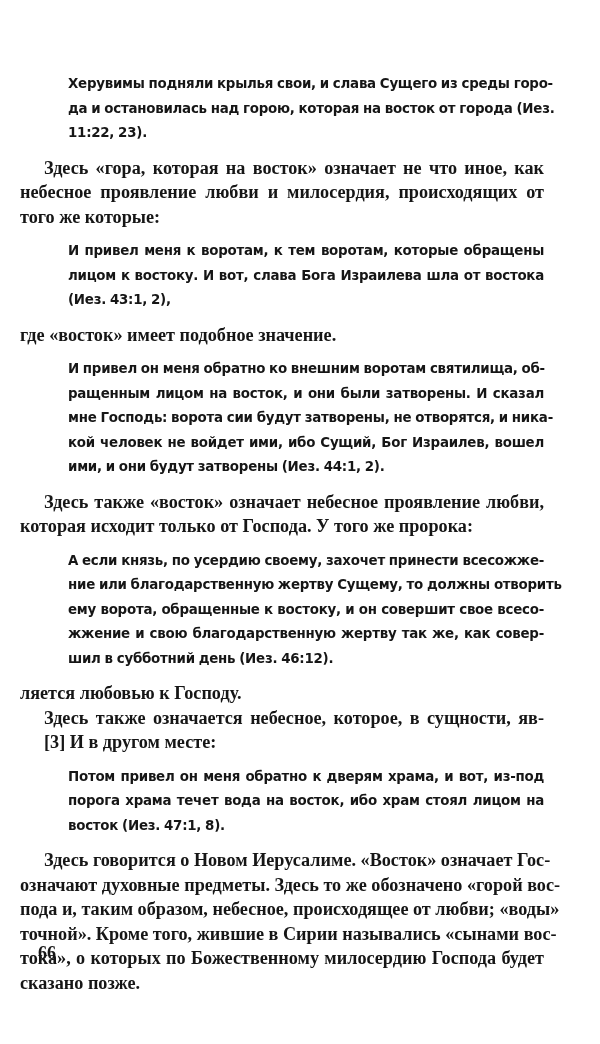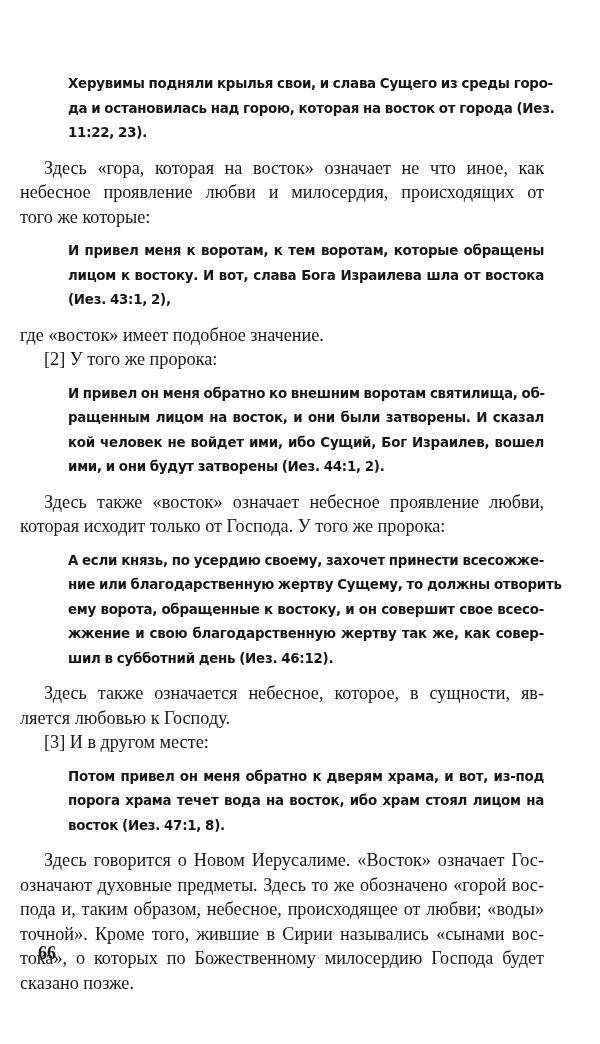--- a/index.html
+++ b/index.html
@@ -49,21 +49,21 @@
       text-align: justify;
       text-align-last: justify;
       white-space: nowrap;
     }
     .body-text .line.last {
       text-align-last: left;
     }
     .body-text .line.indent {
       padding-left: 24px;
     }
-    .gap-after-quote { margin-top: 10px; }
+    .gap-after-quote { margin-top: 10px; font-weight: bold; }
     .gap-before-quote { margin-top: 10px; }
     .page-number {
       position: absolute;
       left: 38px;
       top: 940px;
       font-family: "Liberation Serif", serif;
       font-weight: bold;
       font-size: 18px;
       line-height: 26px;
     }
@@ -86,46 +86,46 @@
   </div>
 
   <div class="quote gap-before-quote">
     <span class="line">И привел меня к воротам, к тем воротам, которые обращены</span>
     <span class="line">лицом к востоку. И вот, слава Бога Израилева шла от востока</span>
     <span class="line last">(Иез. 43:1, 2),</span>
   </div>
 
   <div class="body-text gap-after-quote">
     <span class="line last">где «восток» имеет подобное значение.</span>
-    <span class="line last indent">[2] У того же пророка:</span>
   </div>
 
   <div class="quote gap-before-quote">
     <span class="line">И привел он меня обратно ко внешним воротам святилища, об-</span>
     <span class="line">ращенным лицом на восток, и они были затворены. И сказал</span>
+    <span class="line">мне Господь: ворота сии будут затворены, не отворятся, и ника-</span>
     <span class="line">кой человек не войдет ими, ибо Сущий, Бог Израилев, вошел</span>
     <span class="line last">ими, и они будут затворены (Иез. 44:1, 2).</span>
   </div>
 
   <div class="body-text gap-after-quote">
     <span class="line indent">Здесь также «восток» означает небесное проявление любви,</span>
     <span class="line last">которая исходит только от Господа. У того же пророка:</span>
   </div>
 
   <div class="quote gap-before-quote">
     <span class="line">А если князь, по усердию своему, захочет принести всесожже-</span>
     <span class="line">ние или благодарственную жертву Сущему, то должны отворить</span>
     <span class="line">ему ворота, обращенные к востоку, и он совершит свое всесо-</span>
     <span class="line">жжение и свою благодарственную жертву так же, как совер-</span>
     <span class="line last">шил в субботний день (Иез. 46:12).</span>
   </div>
 
   <div class="body-text gap-after-quote">
+    <span class="line last">ляется любовью к Господу.</span>
     <span class="line indent">Здесь также означается небесное, которое, в сущности, яв-</span>
-    <span class="line last">ляется любовью к Господу.</span>
     <span class="line last indent">[3] И в другом месте:</span>
   </div>
 
   <div class="quote gap-before-quote">
     <span class="line">Потом привел он меня обратно к дверям храма, и вот, из-под</span>
     <span class="line">порога храма течет вода на восток, ибо храм стоял лицом на</span>
     <span class="line last">восток (Иез. 47:1, 8).</span>
   </div>
 
   <div class="body-text gap-after-quote">

